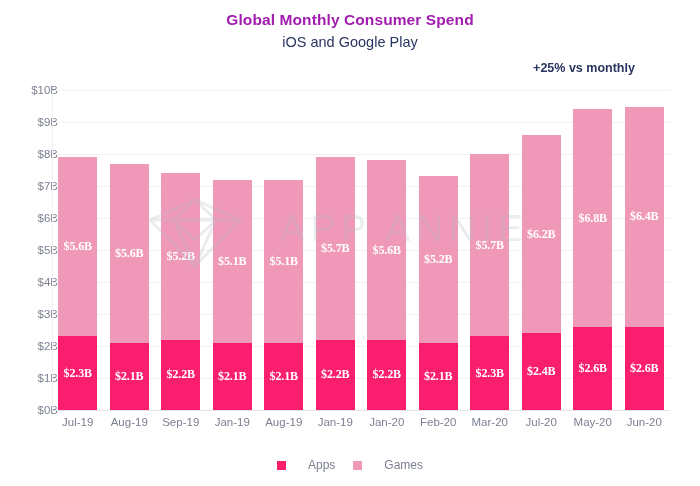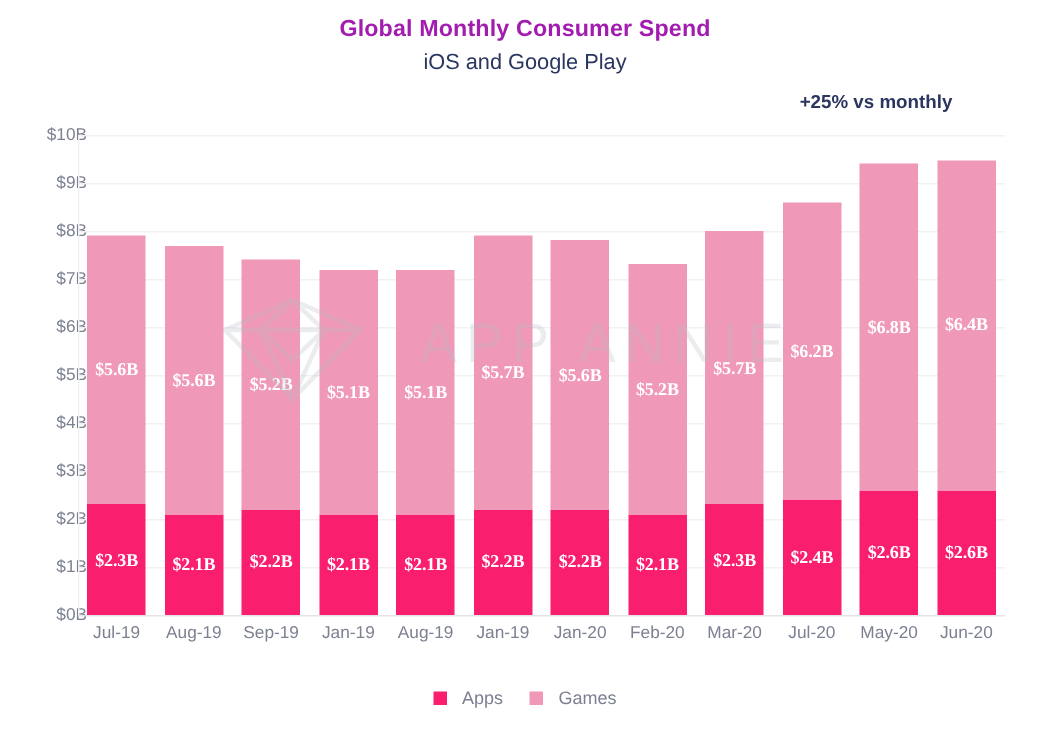--- a/index.html
+++ b/index.html
@@ -137,21 +137,21 @@
     left: 0;
     width: 700px;
     display: flex;
     justify-content: center;
     align-items: center;
     gap: 18px;
   }
   .legend-item {
     display: flex;
     align-items: center;
-    gap: 10px;
+    gap: 22px;
   }
   .legend-swatch {
     width: 9px;
     height: 9px;
     display: inline-block;
   }
   .legend-label {
     font-size: 12px;
     color: #7c8091;
   }

